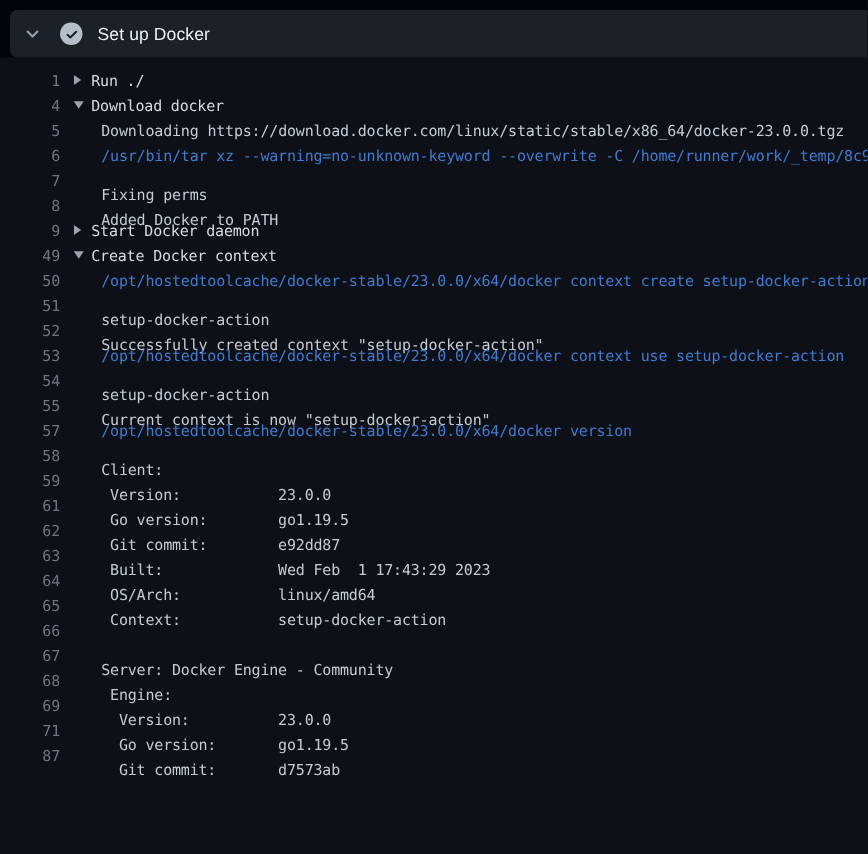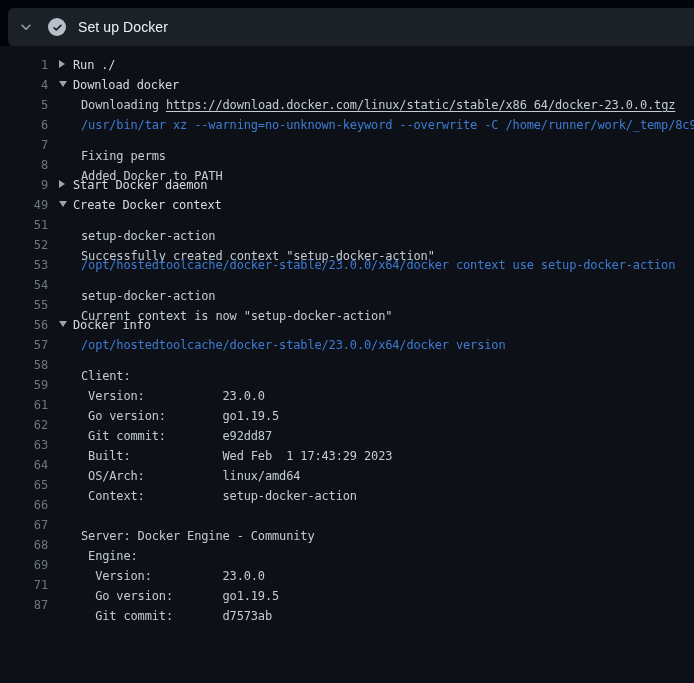--- a/index.html
+++ b/index.html
@@ -98,21 +98,20 @@
     border-bottom:4px solid transparent;
     border-left:6px solid var(--icon_gray);
   }
   .tri.down{
     border-left:4px solid transparent;
     border-right:4px solid transparent;
     border-top:6px solid var(--icon_gray);
     vertical-align:2px;
   }
   .log-link{
-    text-decoration:underline;
     text-underline-offset:2px;
     color:var(--text);
     cursor:pointer;
   }
 </style>
 </head>
 <body>
 
 <div class="header-band">
   <div class="step-header">
@@ -132,26 +131,26 @@
 
 <div class="log-area">
     <div class="log-row"><span class="line-num">1</span><span class="line-content kind-group"><span class="tri-box"><span class="tri right"></span></span><span>Run ./</span></span></div>
     <div class="log-row"><span class="line-num">4</span><span class="line-content kind-group"><span class="tri-box"><span class="tri down"></span></span><span>Download docker</span></span></div>
     <div class="log-row"><span class="line-num">5</span><span class="line-content kind-link"><span>Downloading </span><span class="log-link">https://download.docker.com/linux/static/stable/x86_64/docker-23.0.0.tgz</span></span></div>
     <div class="log-row"><span class="line-num">6</span><span class="line-content kind-command">/usr/bin/tar xz --warning=no-unknown-keyword --overwrite -C /home/runner/work/_temp/8c93</span></div>
     <div class="log-row"><span class="line-num">7</span><span class="line-content kind-plain">Fixing perms</span></div>
     <div class="log-row"><span class="line-num">8</span><span class="line-content kind-plain">Added Docker to PATH</span></div>
     <div class="log-row"><span class="line-num">9</span><span class="line-content kind-group"><span class="tri-box"><span class="tri right"></span></span><span>Start Docker daemon</span></span></div>
     <div class="log-row"><span class="line-num">49</span><span class="line-content kind-group"><span class="tri-box"><span class="tri down"></span></span><span>Create Docker context</span></span></div>
+    <div class="log-row"><span class="line-num">50</span><span class="line-content kind-command">/opt/hostedtoolcache/docker-stable/23.0.0/x64/docker context create setup-docker-action</span></div>
     <div class="log-row"><span class="line-num">51</span><span class="line-content kind-plain">setup-docker-action</span></div>
     <div class="log-row"><span class="line-num">52</span><span class="line-content kind-plain">Successfully created context "setup-docker-action"</span></div>
     <div class="log-row"><span class="line-num">53</span><span class="line-content kind-command">/opt/hostedtoolcache/docker-stable/23.0.0/x64/docker context use setup-docker-action</span></div>
     <div class="log-row"><span class="line-num">54</span><span class="line-content kind-plain">setup-docker-action</span></div>
     <div class="log-row"><span class="line-num">55</span><span class="line-content kind-plain">Current context is now "setup-docker-action"</span></div>
-    <div class="log-row"><span class="line-num">56</span><span class="line-content kind-group"><span class="tri-box"><span class="tri down"></span></span><span>Docker info</span></span></div>
     <div class="log-row"><span class="line-num">57</span><span class="line-content kind-command">/opt/hostedtoolcache/docker-stable/23.0.0/x64/docker version</span></div>
     <div class="log-row"><span class="line-num">58</span><span class="line-content kind-plain">Client:</span></div>
     <div class="log-row"><span class="line-num">59</span><span class="line-content kind-plain"> Version:           23.0.0</span></div>
     <div class="log-row"><span class="line-num">61</span><span class="line-content kind-plain"> Go version:        go1.19.5</span></div>
     <div class="log-row"><span class="line-num">62</span><span class="line-content kind-plain"> Git commit:        e92dd87</span></div>
     <div class="log-row"><span class="line-num">63</span><span class="line-content kind-plain"> Built:             Wed Feb  1 17:43:29 2023</span></div>
     <div class="log-row"><span class="line-num">64</span><span class="line-content kind-plain"> OS/Arch:           linux/amd64</span></div>
     <div class="log-row"><span class="line-num">65</span><span class="line-content kind-plain"> Context:           setup-docker-action</span></div>
     <div class="log-row"><span class="line-num">66</span><span class="line-content kind-plain"></span></div>
     <div class="log-row"><span class="line-num">67</span><span class="line-content kind-plain">Server: Docker Engine - Community</span></div>

